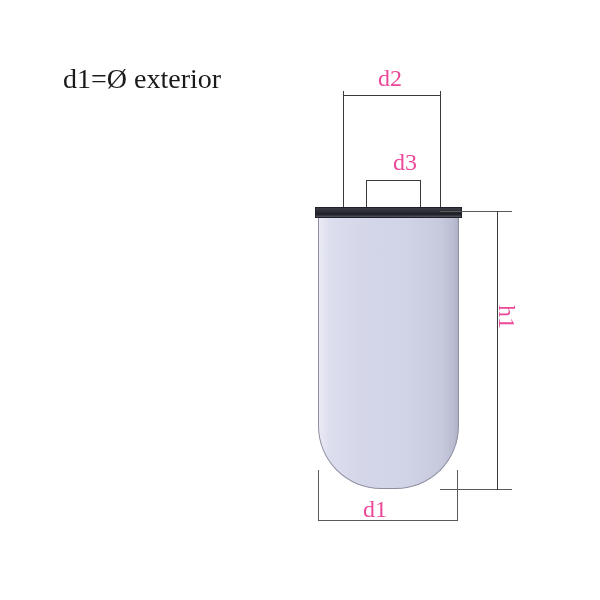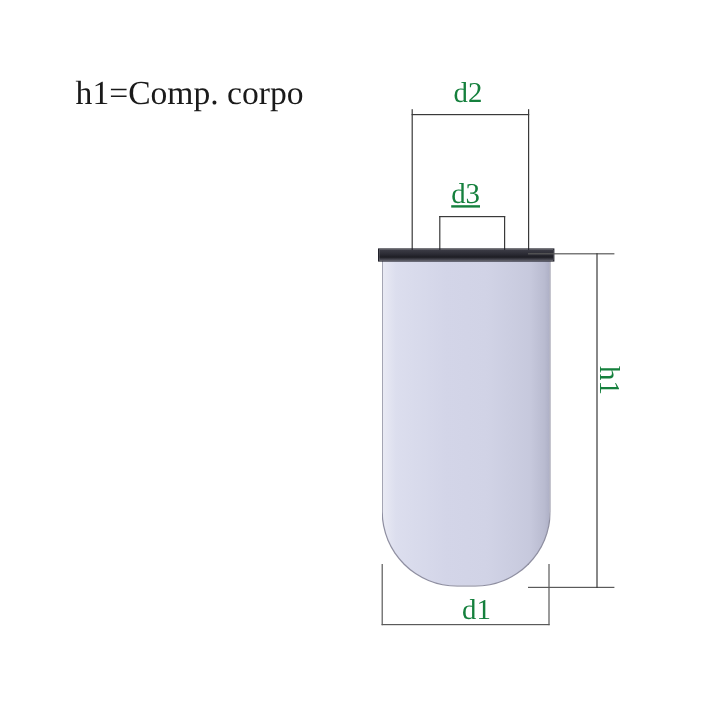--- a/index.html
+++ b/index.html
@@ -97,58 +97,58 @@
     background: #3a3a3a;
   }
   .hline.light { background: #5a5a5a; }
   .vline.light { background: #5a5a5a; }
 
   
   .dim-label {
     position: absolute;
     font-family: "Liberation Serif", "DejaVu Serif", serif;
     font-size: 24px;
-    color: #15803d;
+    color: #ec4899;
     line-height: 1;
     white-space: nowrap;
   }
   .dim-label.rot {
     transform: rotate(90deg);
     transform-origin: left top;
   }
 </style>
 </head>
 <body>
 
 <div id="canvas">
 
   <div class="legend">
-    <div class="legend-line">h1=Comp. corpo</div>
+    <div class="legend-line">d1=Ø exterior</div>
   </div>
 
   <div class="draw">
 
     <div class="hline" style="left:343px; top:95px; width:98px;"></div>
     <div class="vline" style="left:343px; top:91px; height:120px;"></div>
     <div class="vline" style="left:440px; top:91px; height:120px;"></div>
     <div class="dim-label" style="left:378px; top:66px;">d2</div>
 
     <div class="hline" style="left:366px; top:180px; width:55px;"></div>
     <div class="vline" style="left:366px; top:180px; height:31px;"></div>
     <div class="vline" style="left:420px; top:180px; height:31px;"></div>
-    <div class="dim-label" style="left:376px; top:150px;text-decoration:underline;">d3</div>
+    <div class="dim-label" style="left:393px; top:150px;">d3</div>
 
     <div class="bottle-body"></div>
 
     <div class="cap-bar"></div>
 
     <div class="vline light" style="left:318px; top:470px; height:51px;"></div>
     <div class="vline light" style="left:457px; top:470px; height:51px;"></div>
     <div class="hline light" style="left:318px; top:520px; width:140px;"></div>
-    <div class="dim-label" style="left:385px; top:497px;">d1</div>
+    <div class="dim-label" style="left:363px; top:497px;">d1</div>
 
     <div class="hline light" style="left:440px; top:211px; width:72px;"></div>
     <div class="hline light" style="left:440px; top:489px; width:72px;"></div>
     <div class="vline" style="left:497px; top:211px; height:279px;"></div>
     <div class="dim-label rot" style="left:519px; top:305px;">h1</div>
 
   </div>
 </div>
 
 </body></html>

